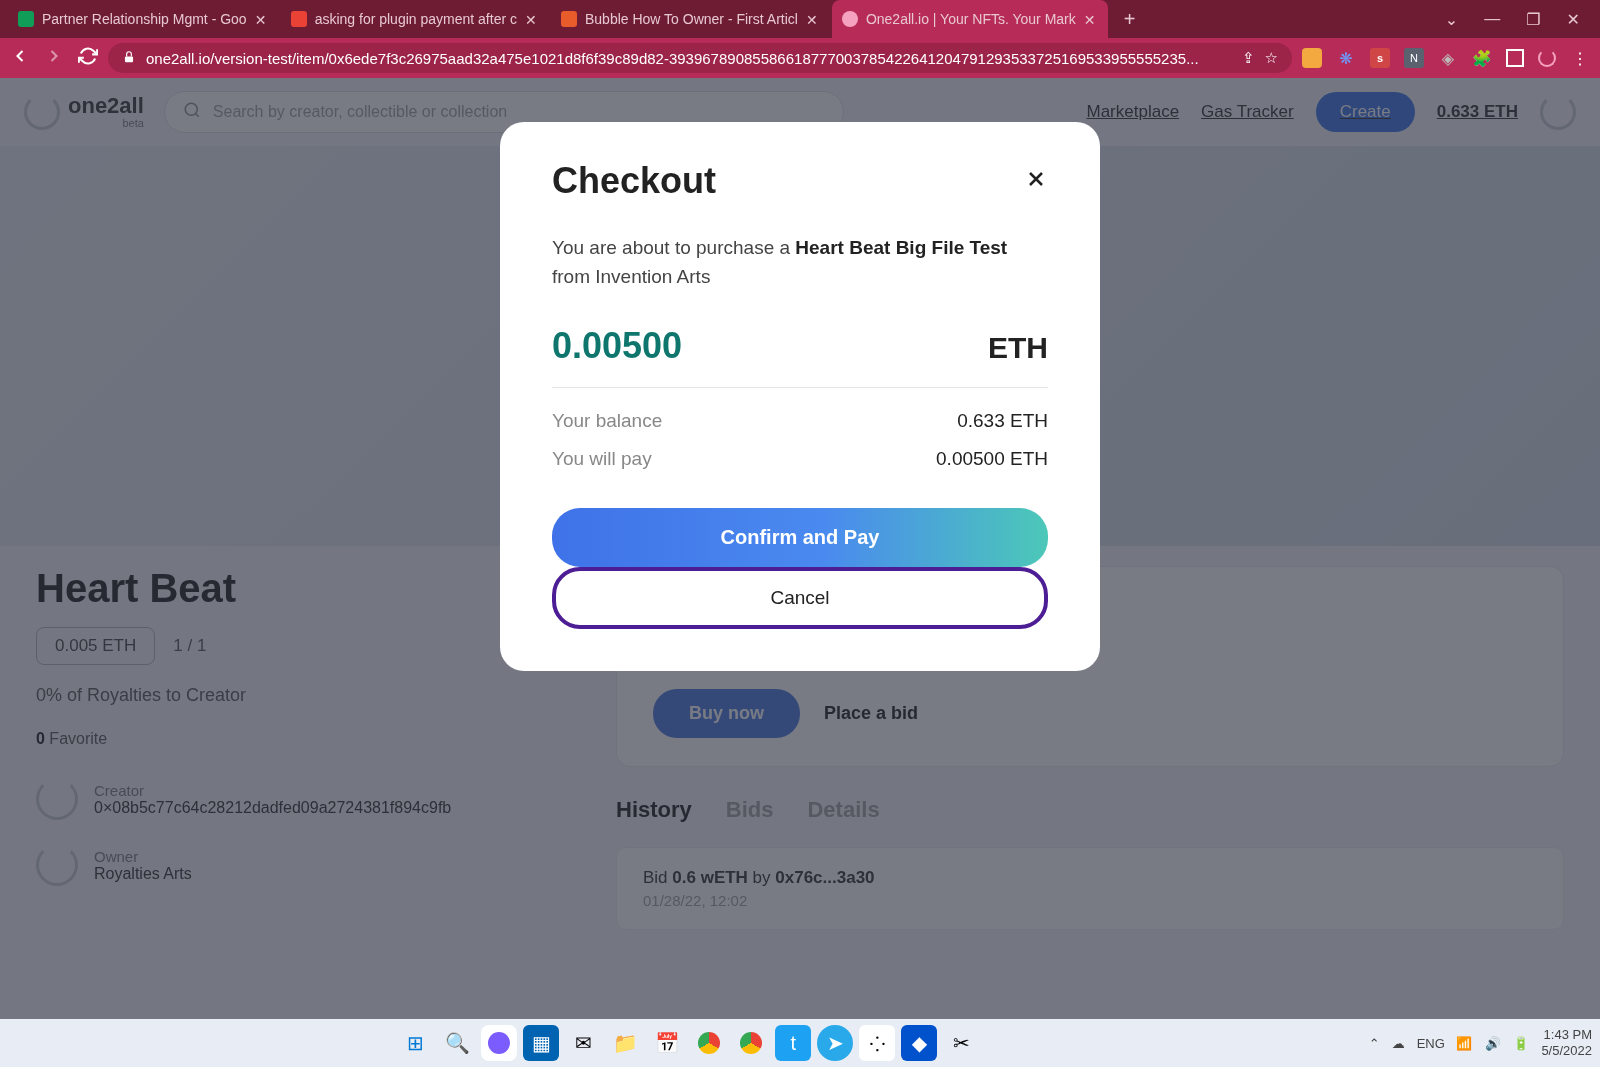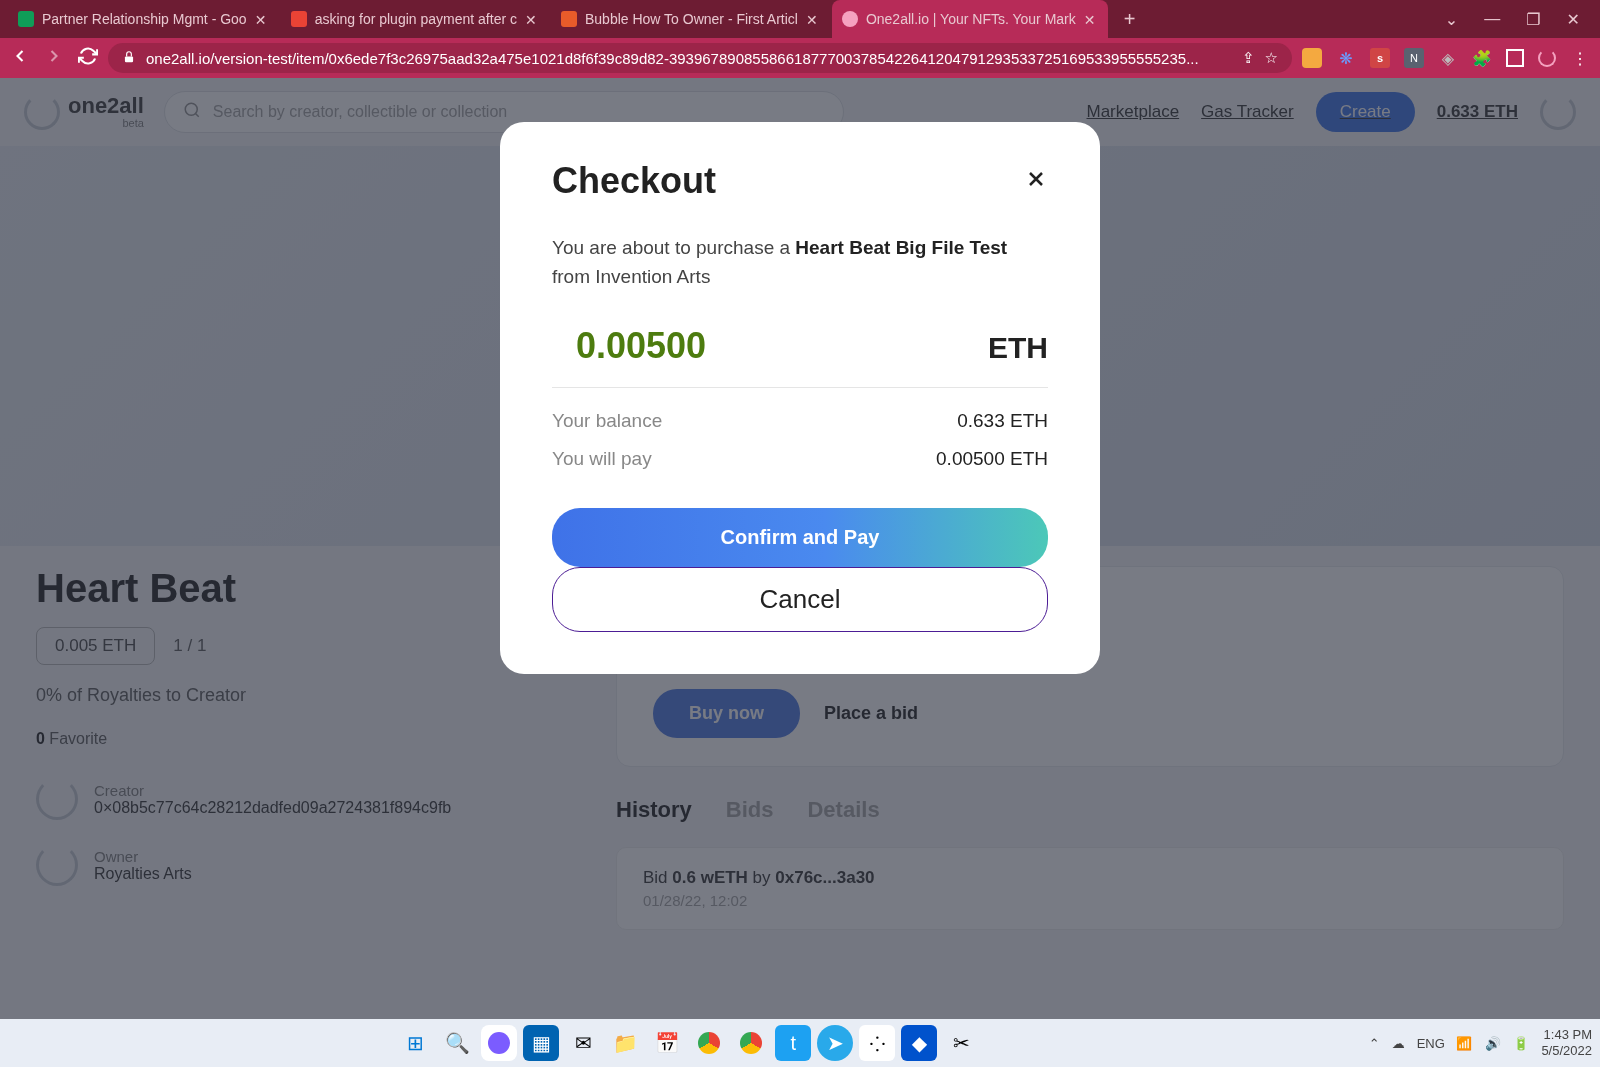--- a/index.html
+++ b/index.html
@@ -71,27 +71,27 @@
 
 
 .overlay { position: absolute; inset: 0; background: rgba(30, 35, 50, 0.6); display: flex; align-items: flex-start; justify-content: center; padding-top: 44px; }
 .modal { width: 600px; background: #fff; border-radius: 24px; padding: 38px 52px 42px 52px; }
 .modal-head { display: flex; justify-content: space-between; align-items: center; margin-bottom: 32px; }
 .modal-title { font-size: 36px; font-weight: 700; color: #222; }
 .modal-close { width: 24px; height: 24px; }
 .modal-desc { font-size: 19px; color: #444; line-height: 1.5; margin-bottom: 34px; }
 .modal-desc b { color: #222; font-weight: 700; }
 .price-row { display: flex; justify-content: space-between; align-items: baseline; padding-bottom: 20px; border-bottom: 1px solid #e5e5e5; margin-bottom: 22px; }
-.price-amount { font-size: 36px; font-weight: 700; color: #4d7c0f; margin-left: 24px; }
+.price-amount { font-size: 36px; font-weight: 700; color: #0f766e; }
 .price-curr { font-size: 30px; font-weight: 700; color: #222; }
 .info-row { display: flex; justify-content: space-between; font-size: 19px; margin-bottom: 16px; }
 .info-label { color: #888; }
 .info-value { color: #222; font-weight: 500; }
 .confirm-btn { width: 100%; padding: 18px; border: none; border-radius: 28px; background: linear-gradient(90deg, #3f72e8 0%, #4a8aef 55%, #4cc8b8 100%); color: #fff; font-size: 20px; font-weight: 700; margin-top: 22px; }
-.cancel-btn { width: 100%; padding: 16px; border: 1px solid #4c1d95; border-radius: 28px; background: #fff; color: #222; font-size: 26px; font-weight: 500; }
+.cancel-btn { width: 100%; padding: 16px; border: 4px solid #4c1d95; border-radius: 28px; background: #fff; color: #222; font-size: 19px; font-weight: 500; }
 
 
 .taskbar { height: 48px; background: #e8edf5; display: flex; align-items: center; padding: 0 8px; }
 .tb-center { flex: 1; display: flex; justify-content: center; gap: 6px; }
 .tb-app { width: 36px; height: 36px; border-radius: 6px; display: flex; align-items: center; justify-content: center; font-size: 20px; }
 .tb-right { display: flex; align-items: center; gap: 12px; color: #444; font-size: 13px; }
 .tb-time { text-align: right; line-height: 1.2; }
 </style>
 </head>
 <body>

